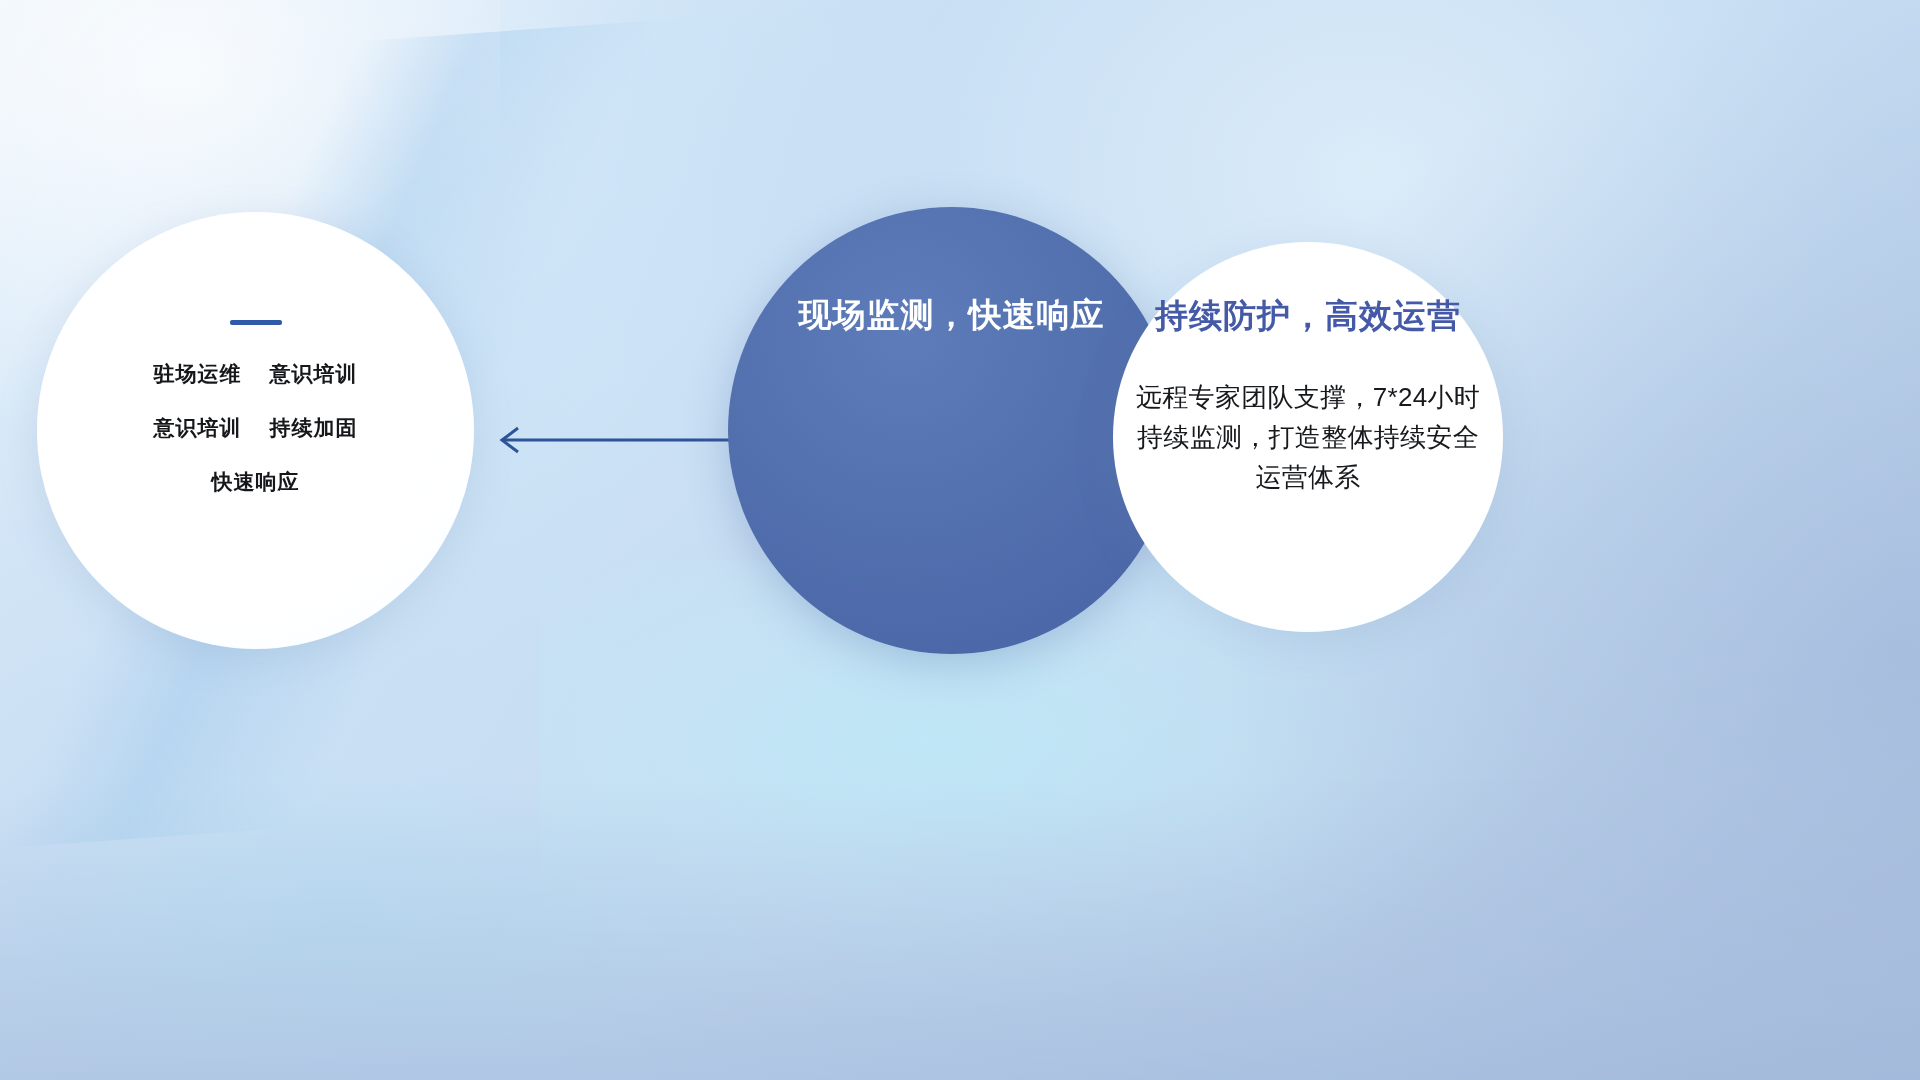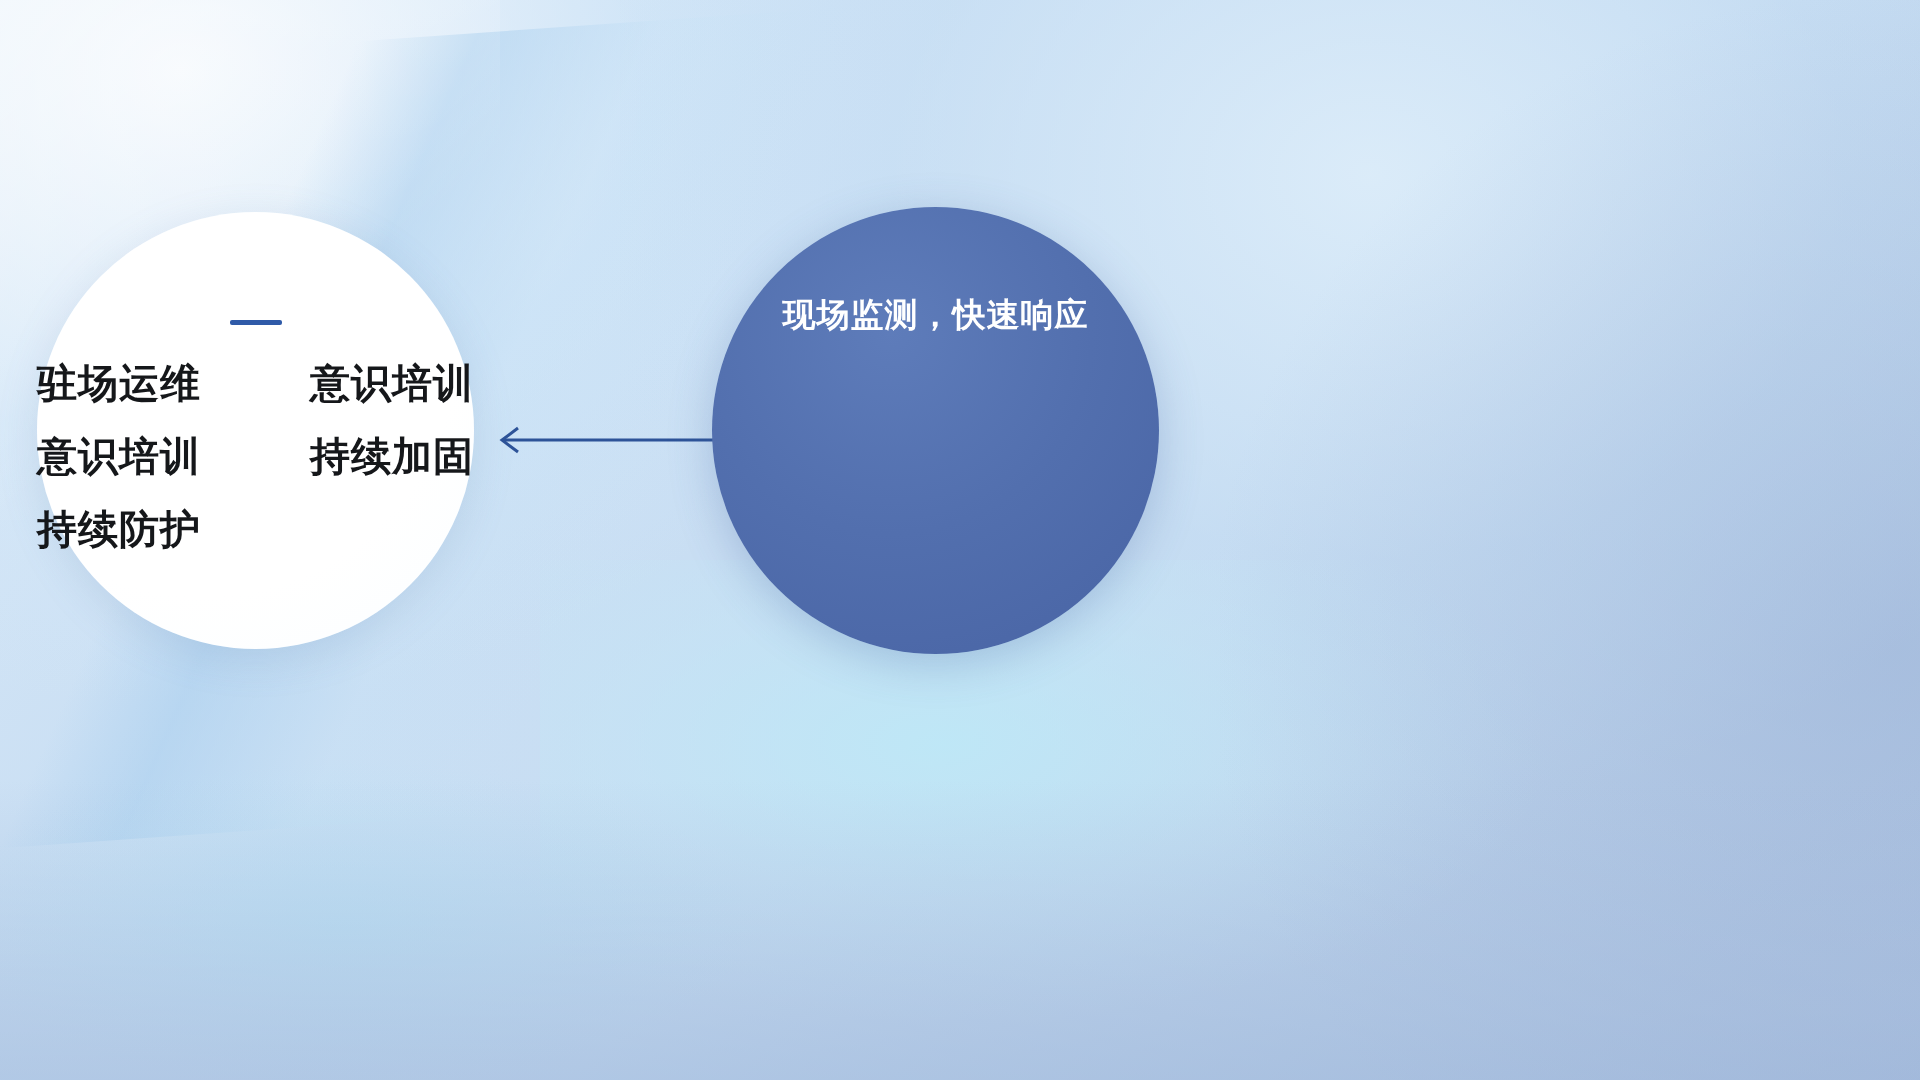--- a/index.html
+++ b/index.html
@@ -98,37 +98,37 @@
     background: #2f5aa8;
     margin-top: 108px;
   }
   #circle-left .tag-list {
     margin-top: 38px;
     width: 100%;
     text-align: center;
   }
   #circle-left .tag-row {
     display: flex;
-    justify-content: space-between;
+    justify-content: center;
     gap: 28px;
-    font-size: 40px;
+    font-size: 21px;
     font-weight: bold;
     color: #15171a;
     line-height: 1.0;
     margin-bottom: 33px;
     letter-spacing: 1px;
   }
   #circle-left .tag-row.single {
     gap: 0;
     margin-bottom: 0;
   }
 
   
   #circle-mid {
-    left: 712px; top: 207px;
+    left: 728px; top: 207px;
     width: 447px; height: 447px;
     background: radial-gradient(circle at 40% 28%, #5e7cba 0%, #526fae 48%, #4c68a8 78%, #4a66a5 100%);
     box-shadow: 0 10px 44px rgba(70,100,160,0.28);
     z-index: 3;
   }
   #circle-mid .circle-title {
     margin-top: 86px;
     font-size: 33px;
     font-weight: bold;
     color: #ffffff;
@@ -199,28 +199,32 @@
     <div class="tag-list">
       <div class="tag-row">
         <span>驻场运维</span>
         <span>意识培训</span>
       </div>
       <div class="tag-row">
         <span>意识培训</span>
         <span>持续加固</span>
       </div>
       <div class="tag-row single">
-        <span>持续防护</span>
+        <span>快速响应</span>
       </div>
     </div>
   </div>
 
   <svg id="flow-arrow" viewBox="0 0 250 44">
     <line x1="248" y1="22" x2="16" y2="22" stroke="#2d5398" stroke-width="3"></line>
     <polyline points="30,10 14,22 30,34" fill="none" stroke="#2d5398" stroke-width="3" stroke-linejoin="miter"></polyline>
   </svg>
 
   <div class="circle" id="circle-mid">
     <div class="circle-title">现场监测，快速响应</div>
   </div>
 
+  <div class="circle" id="circle-right">
+    <div class="circle-title">持续防护，高效运营</div>
+    <div class="circle-body">远程专家团队支撑，7*24小时持续监测，打造整体持续安全运营体系</div>
+  </div>
 
 </div>
 
 </body></html>

